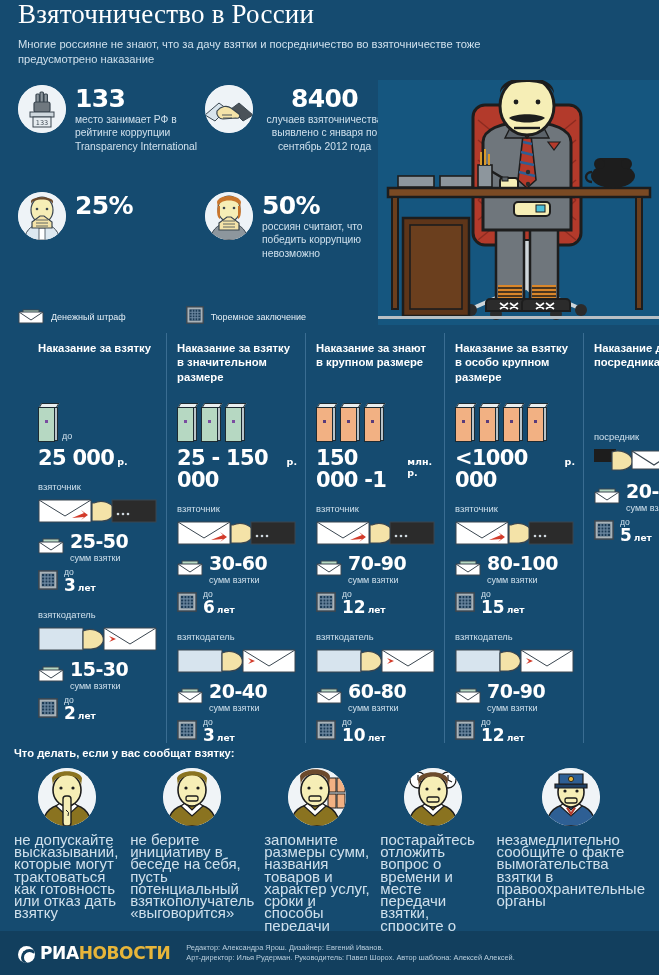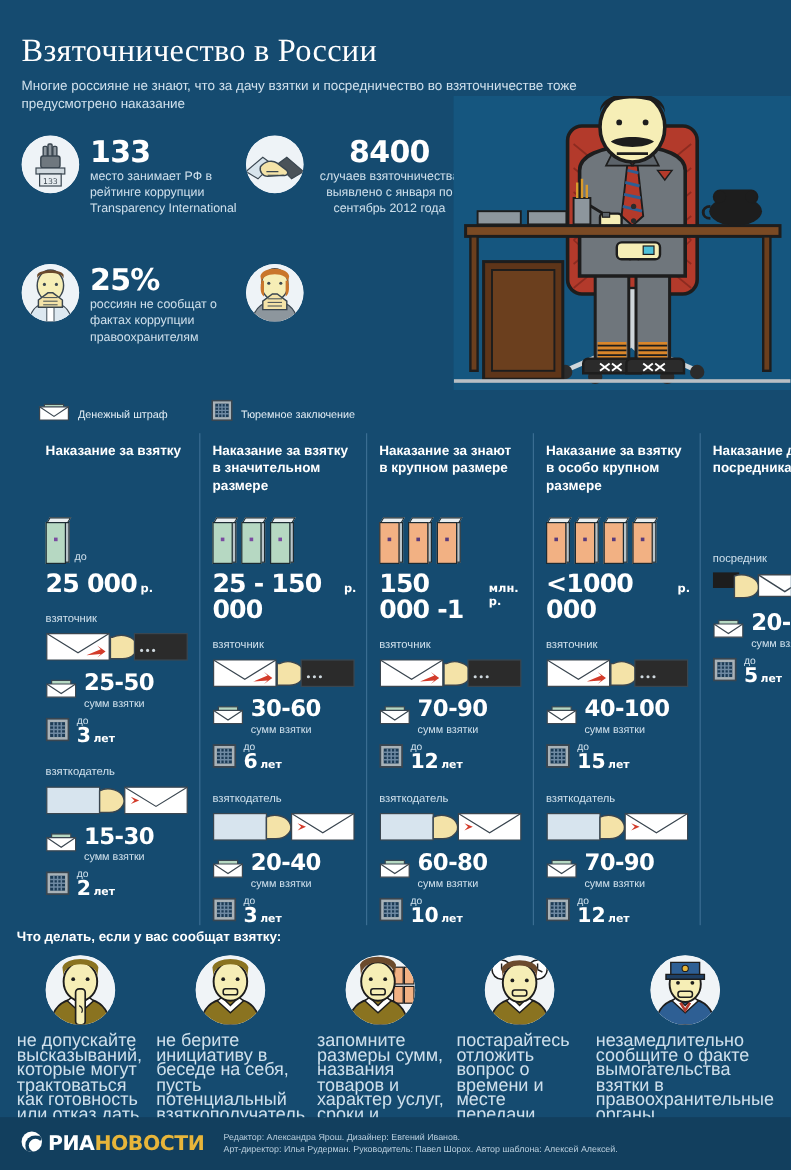--- a/index.html
+++ b/index.html
@@ -5,21 +5,21 @@
   * { box-sizing: border-box; margin:0; padding:0; }
   body {
     width: 659px; height: 975px;
     background: #154b70;
     font-family: "Liberation Sans", sans-serif;
     color: #ffffff;
     overflow: hidden;
     position: relative;
   }
   
-  .header { padding: 28px 18px 0 18px; }
+  .header { padding: 0 18px 0 18px; }
   .title {
     font-family: "Liberation Serif", serif;
     font-size: 27px;
     font-weight: normal;
     letter-spacing: .2px;
     color: #ffffff;
     line-height: 1.1;
   }
   .subtitle {
     margin-top: 7px;
@@ -61,21 +61,21 @@
   .illo {
     position: absolute; left: 378px; top: 80px;
     width: 281px; height: 245px;
     background: #15567f;
     overflow: hidden;
   }
 
   
   .legend {
     display: flex; align-items: center;
-    padding: 0 32px; margin-top: 2px; height: 28px;
+    padding: 0 18px; margin-top: 2px; height: 28px; gap: 24px;
   }
   .legend-item { display: flex; align-items: center; margin-right: 36px; }
   .legend-item .lbl { font-size: 9px; color: #e4eef5; margin-left: 7px; }
 
   
   .table { display: flex; padding: 0 28px; margin-top: 2px; height: 410px; }
   .col {
     flex: 1 1 0; padding: 8px 8px 0 10px;
     border-left: 1px solid #3a6d92;
     position: relative;
@@ -129,21 +129,21 @@
     background: #f0f4f7; margin: 0 auto 8px auto;
     position: relative; overflow:hidden;
   }
   .advice-text { font-size: 15px; line-height: 12.3px; color:#cfe0ec; }
 
   
   .footer {
     position: absolute; left:0; bottom:0; width:100%; height:44px;
     background: #123f5e; display:flex; align-items:center; padding-left:18px;
   }
-  .ria { display:flex; align-items:flex-start; }
+  .ria { display:flex; align-items:flex-end; }
   .ria-mark {
     width:17px; height:17px; border-radius:50%;
     background: #ffffff; margin-right:5px; position:relative; overflow:hidden;
   }
   .ria-mark:after {
     content:""; position:absolute; left:3px; top:3px; width:11px; height:11px;
     border-radius:50%; border:3px solid #123f5e; border-right-color:transparent;
   }
   .ria-text { font-family:"DejaVu Sans", sans-serif; font-weight:bold; font-size:17px; letter-spacing:-0.4px; }
   .ria-text .a { color:#ffffff; }
@@ -213,39 +213,42 @@
         <ellipse cx="24" cy="18" rx="11" ry="13" fill="#f6eeb6" stroke="#3a4650" stroke-width="1.2"></ellipse>
         <path d="M13 12 C14 6 34 6 35 12 L35 9 C33 4 15 4 13 9 Z" fill="#6b4a2c"></path>
         <circle cx="19" cy="17" r="1.3" fill="#3a4650"></circle>
         <circle cx="29" cy="17" r="1.3" fill="#3a4650"></circle>
         <path d="M14 30 L22 24 L26 24 L34 30 L34 36 L14 36 Z" fill="#f4e3a8" stroke="#3a4650" stroke-width="1.2"></path>
         <path d="M18 28 l12 0 M18 31 l12 0 M18 34 l12 0" stroke="#3a4650" stroke-width="0.8"></path>
       </svg>
     </div>
     <div class="bigwrap">
       <div class="bignum">25%</div>
-      <div class="statdesc">россиян не сообщат о фактах коррупции правоохранителям</div>
     </div>
   </div>
 
   <div class="stat" id="stat-50">
     <div class="circle">
       <svg width="48" height="48" viewBox="0 0 48 48">
         <circle cx="24" cy="24" r="24" fill="#eef3f7"></circle>
         <path d="M5 48 C7 35 16 31 24 31 C32 31 41 35 43 48 Z" fill="#8d969d" stroke="#3a4650" stroke-width="1"></path>
         <ellipse cx="24" cy="17" rx="11" ry="13" fill="#f6eeb6" stroke="#3a4650" stroke-width="1.2"></ellipse>
         <path d="M13 16 C12 6 36 6 35 16 L36 10 C34 2 14 2 12 10 Z" fill="#c9762c"></path>
         <path d="M13 14 C11 22 13 26 15 27 L15 14 Z" fill="#c9762c"></path>
         <path d="M35 14 C37 22 35 26 33 27 L33 14 Z" fill="#c9762c"></path>
         <circle cx="19" cy="16" r="1.3" fill="#3a4650"></circle>
         <circle cx="29" cy="16" r="1.3" fill="#3a4650"></circle>
         <path d="M14 31 L22 25 L26 25 L34 31 L34 38 L14 38 Z" fill="#f4e3a8" stroke="#3a4650" stroke-width="1.2"></path>
         <path d="M18 29 l12 0 M18 32 l12 0 M18 35 l12 0" stroke="#3a4650" stroke-width="0.8"></path>
       </svg>
     </div>
+    <div class="bigwrap">
+      <div class="bignum">50%</div>
+      <div class="statdesc">россиян считают, что победить коррупцию невозможно</div>
+    </div>
   </div>
 </div>
 
 <div class="illo">
   <svg width="281" height="245" viewBox="0 0 281 245">
     <rect width="281" height="245" fill="#15567f"></rect>
 
     <rect x="95" y="25" width="108" height="140" rx="12" fill="#b33a2b" stroke="#1d1d1d" stroke-width="3"></rect>
     <g stroke="#8c2b20" stroke-width="1.4">
       <path d="M100 40 L198 120 M100 60 L198 140 M100 80 L198 160 M100 100 L180 165 M100 120 L150 165
@@ -741,21 +744,21 @@
       <div class="penrow">
         <span class="ic">
           <svg width="26" height="18" viewBox="0 0 26 18">
               <rect x="5" y="3" width="16" height="9" fill="#b6d8c2" stroke="#3a4650" stroke-width="1"></rect>
               <path d="M8 7 h10" stroke="#3a4650" stroke-width="0.8"></path>
               <path d="M1 6 h24 v11 h-24 z" fill="#fff" stroke="#3a4650" stroke-width="1"></path>
               <path d="M1 6 L13 14 L25 6" fill="none" stroke="#3a4650" stroke-width="1"></path>
             </svg>
         </span>
         <span>
-          <span class="penval">40-100</span>
+          <span class="penval">80-100</span>
           <div class="pensub">сумм взятки</div>
         </span>
       </div>
       <div class="jailrow">
         <span class="ic">
           <svg width="20" height="20" viewBox="0 0 18 18">
               <rect x="0.8" y="0.8" width="16.4" height="16.4" fill="#a8b2b8" stroke="#3a4650" stroke-width="1.4"></rect>
               <rect x="3.4" y="3.4" width="11.2" height="11.2" fill="#1c3b55"></rect>
               <g stroke="#6f8aa3" stroke-width="1.1">
                 <path d="M6.2 3.4 v11.2 M9 3.4 v11.2 M11.8 3.4 v11.2 M3.4 6.2 h11.2 M3.4 9 h11.2 M3.4 11.8 h11.2"></path>

